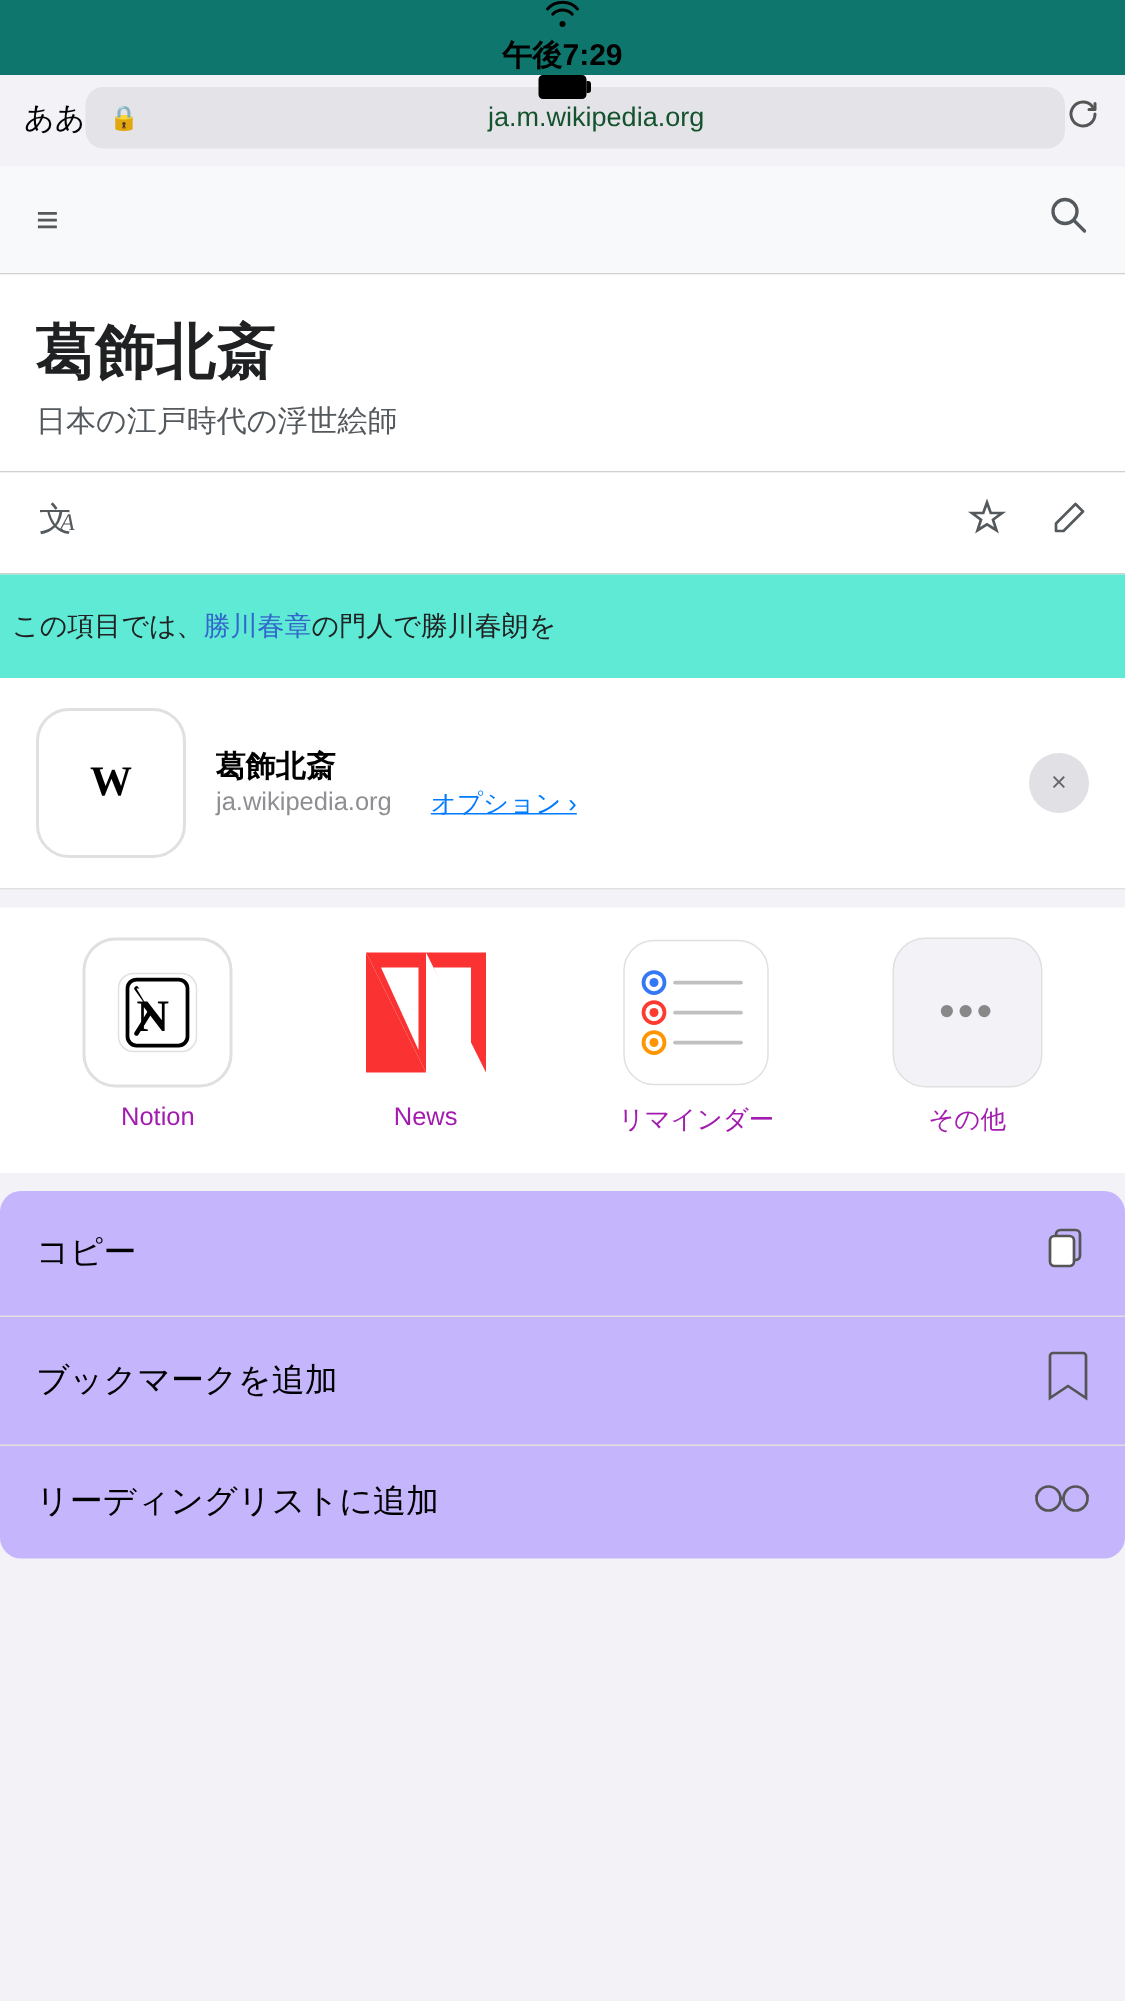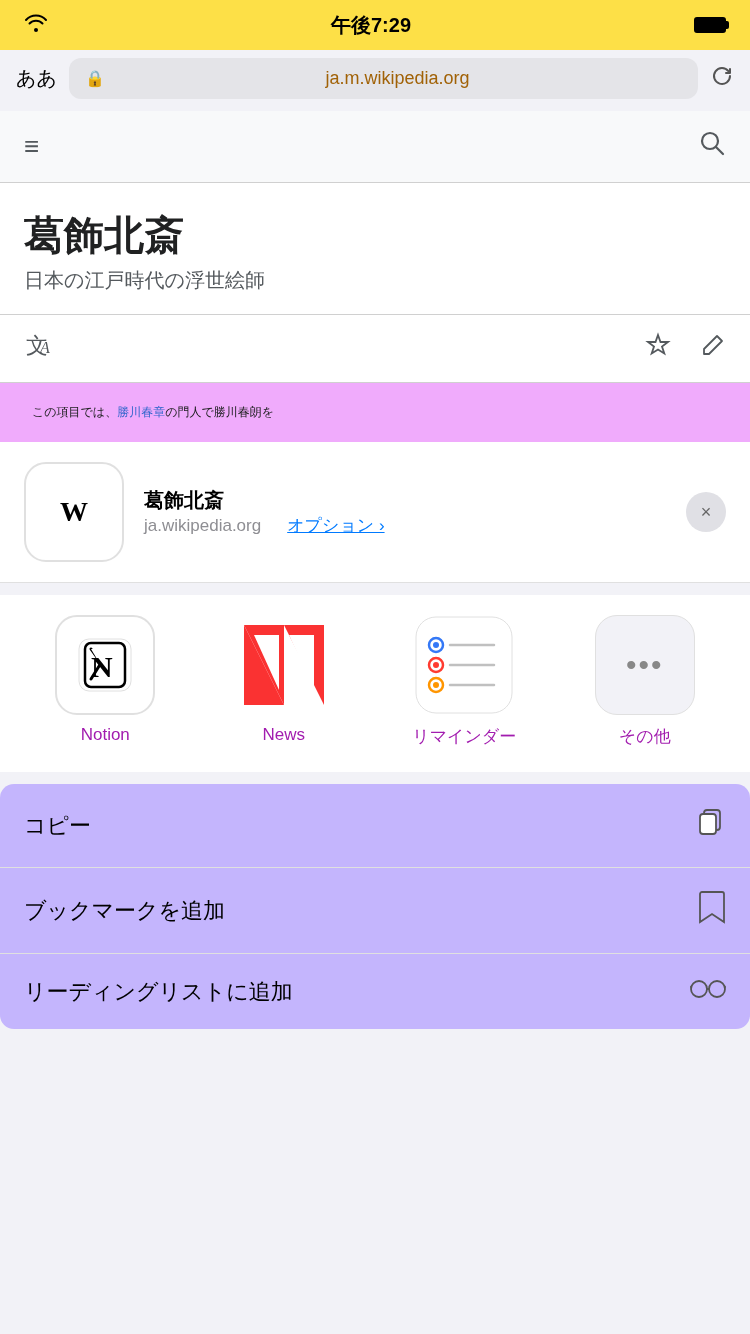--- a/index.html
+++ b/index.html
@@ -8,25 +8,26 @@
       width: 750px;
       min-height: 1334px;
       font-family: -apple-system, 'Helvetica Neue', Arial, sans-serif;
       background: #f2f2f7;
       overflow-x: hidden;
     }
 
     
     .status-bar {
       height: 50px;
-      background: #fde047;
+      background: #0f766e;
       display: flex;
       align-items: center;
       justify-content: space-between;
       padding: 0 24px;
+      flex-direction: column;
     }
     .status-time { font-size: 20px; font-weight: 600; color: #000; }
     .status-right { display: flex; align-items: center; gap: 8px; }
     .battery {
       width: 32px; height: 16px;
       border: 2px solid #000;
       border-radius: 3px;
       position: relative;
       background: #000;
     }
@@ -38,40 +39,39 @@
       right: -5px; top: 2px;
       border-radius: 0 2px 2px 0;
     }
 
     
     .address-bar {
       background: #f2f2f7;
       padding: 8px 16px 12px;
       display: flex;
       align-items: center;
-      gap: 12px;
     }
     .address-text-btn {
       color: #000;
       font-size: 20px;
       background: none;
       border: none;
       cursor: pointer;
     }
     .address-field {
       flex: 1;
       background: #e4e4e8;
       border-radius: 12px;
       padding: 10px 16px;
       display: flex;
       align-items: center;
       gap: 8px;
     }
     .address-field .lock-icon { font-size: 16px; color: #555; }
-    .address-url { font-size: 18px; color: #a16207; flex: 1; text-align: center; }
+    .address-url { font-size: 18px; color: #14532d; flex: 1; text-align: center; }
     .reload-btn {
       background: none;
       border: none;
       font-size: 22px;
       color: #555;
       cursor: pointer;
     }
 
     
     .wiki-header {
@@ -103,23 +103,23 @@
       justify-content: space-between;
       border-bottom: 1px solid #d0d0d0;
     }
     .wiki-lang-icon { font-size: 28px; color: #54595d; cursor: pointer; }
     .wiki-toolbar-right { display: flex; gap: 28px; align-items: center; }
     .wiki-star { font-size: 28px; color: #54595d; cursor: pointer; }
     .wiki-edit { font-size: 26px; color: #54595d; cursor: pointer; }
 
     
     .wiki-text-area {
-      background: #f0abfc;
-      padding: 20px 32px;
-      font-size: 12px;
+      background: #5eead4;
+      padding: 20px 8px;
+      font-size: 18px;
       color: #202122;
       line-height: 1.6;
     }
     .wiki-link { color: #3366cc; text-decoration: none; }
 
     
     .share-sheet-overlay {
       position: relative;
       z-index: 10;
     }

